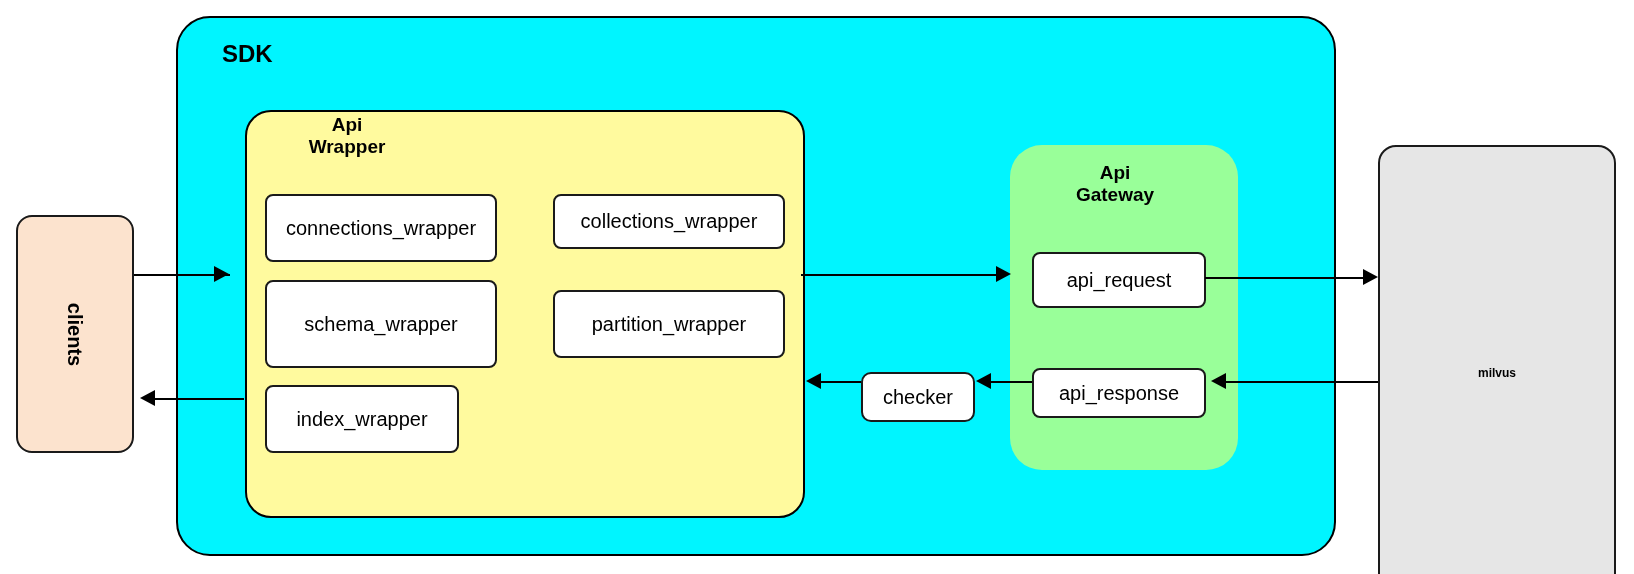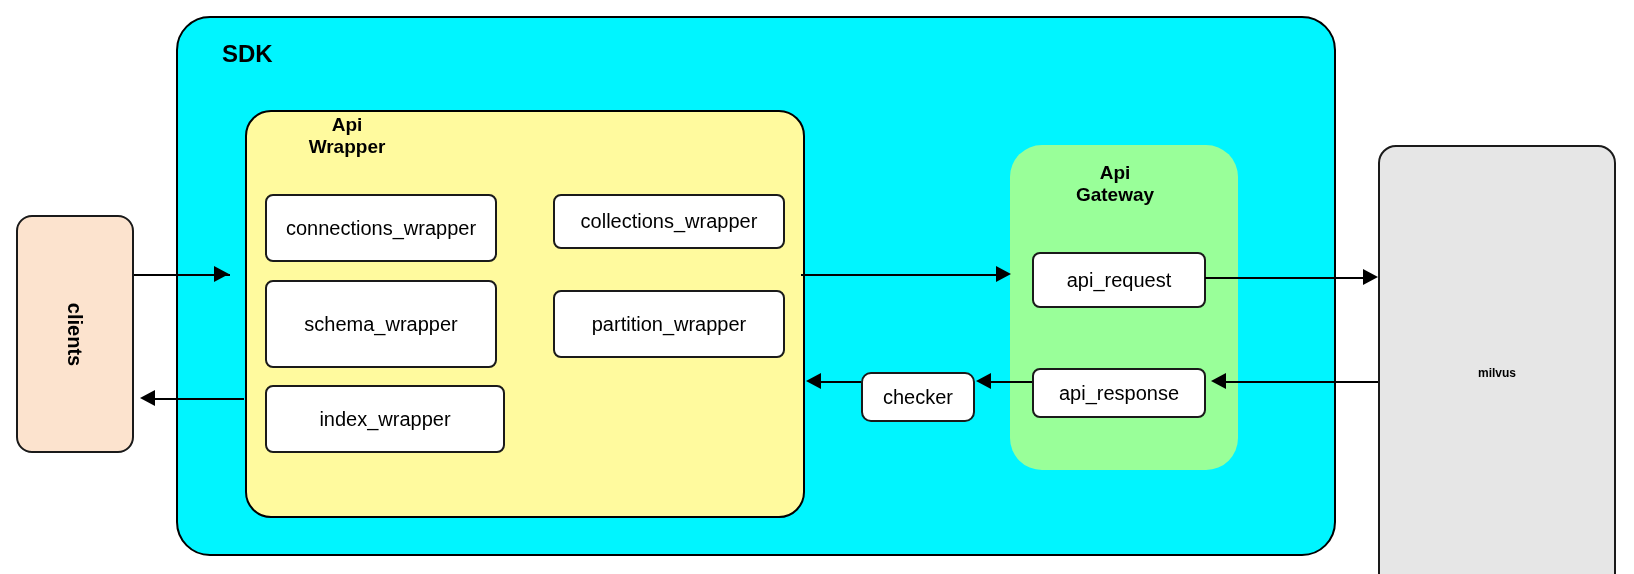--- a/index.html
+++ b/index.html
@@ -101,21 +101,21 @@
     justify-content: center;
     font-size: 20px;
     color: #000000;
     text-align: center;
   }
 
   .n-connections { left: 265px; top: 194px; width: 232px; height: 68px; }
   .n-collections { left: 553px; top: 194px; width: 232px; height: 55px; }
   .n-schema      { left: 265px; top: 280px; width: 232px; height: 88px; }
   .n-partition   { left: 553px; top: 290px; width: 232px; height: 68px; }
-  .n-index       { left: 265px; top: 385px; width: 240px; height: 68px; }
+  .n-index       { left: 265px; top: 385px; width: 194px; height: 68px; }
   .n-utility     { left: 553px; top: 385px; width: 232px; height: 68px; }
 
   .n-apirequest  { left: 1032px; top: 252px; width: 174px; height: 56px; }
   .n-apiresponse { left: 1032px; top: 356px; width: 174px; height: 50px; margin-top: 12px; }
 
   .n-checker {
     left: 861px; top: 356px; width: 114px; height: 50px;
     border-radius: 10px;
     margin-top: 16px;
   }

